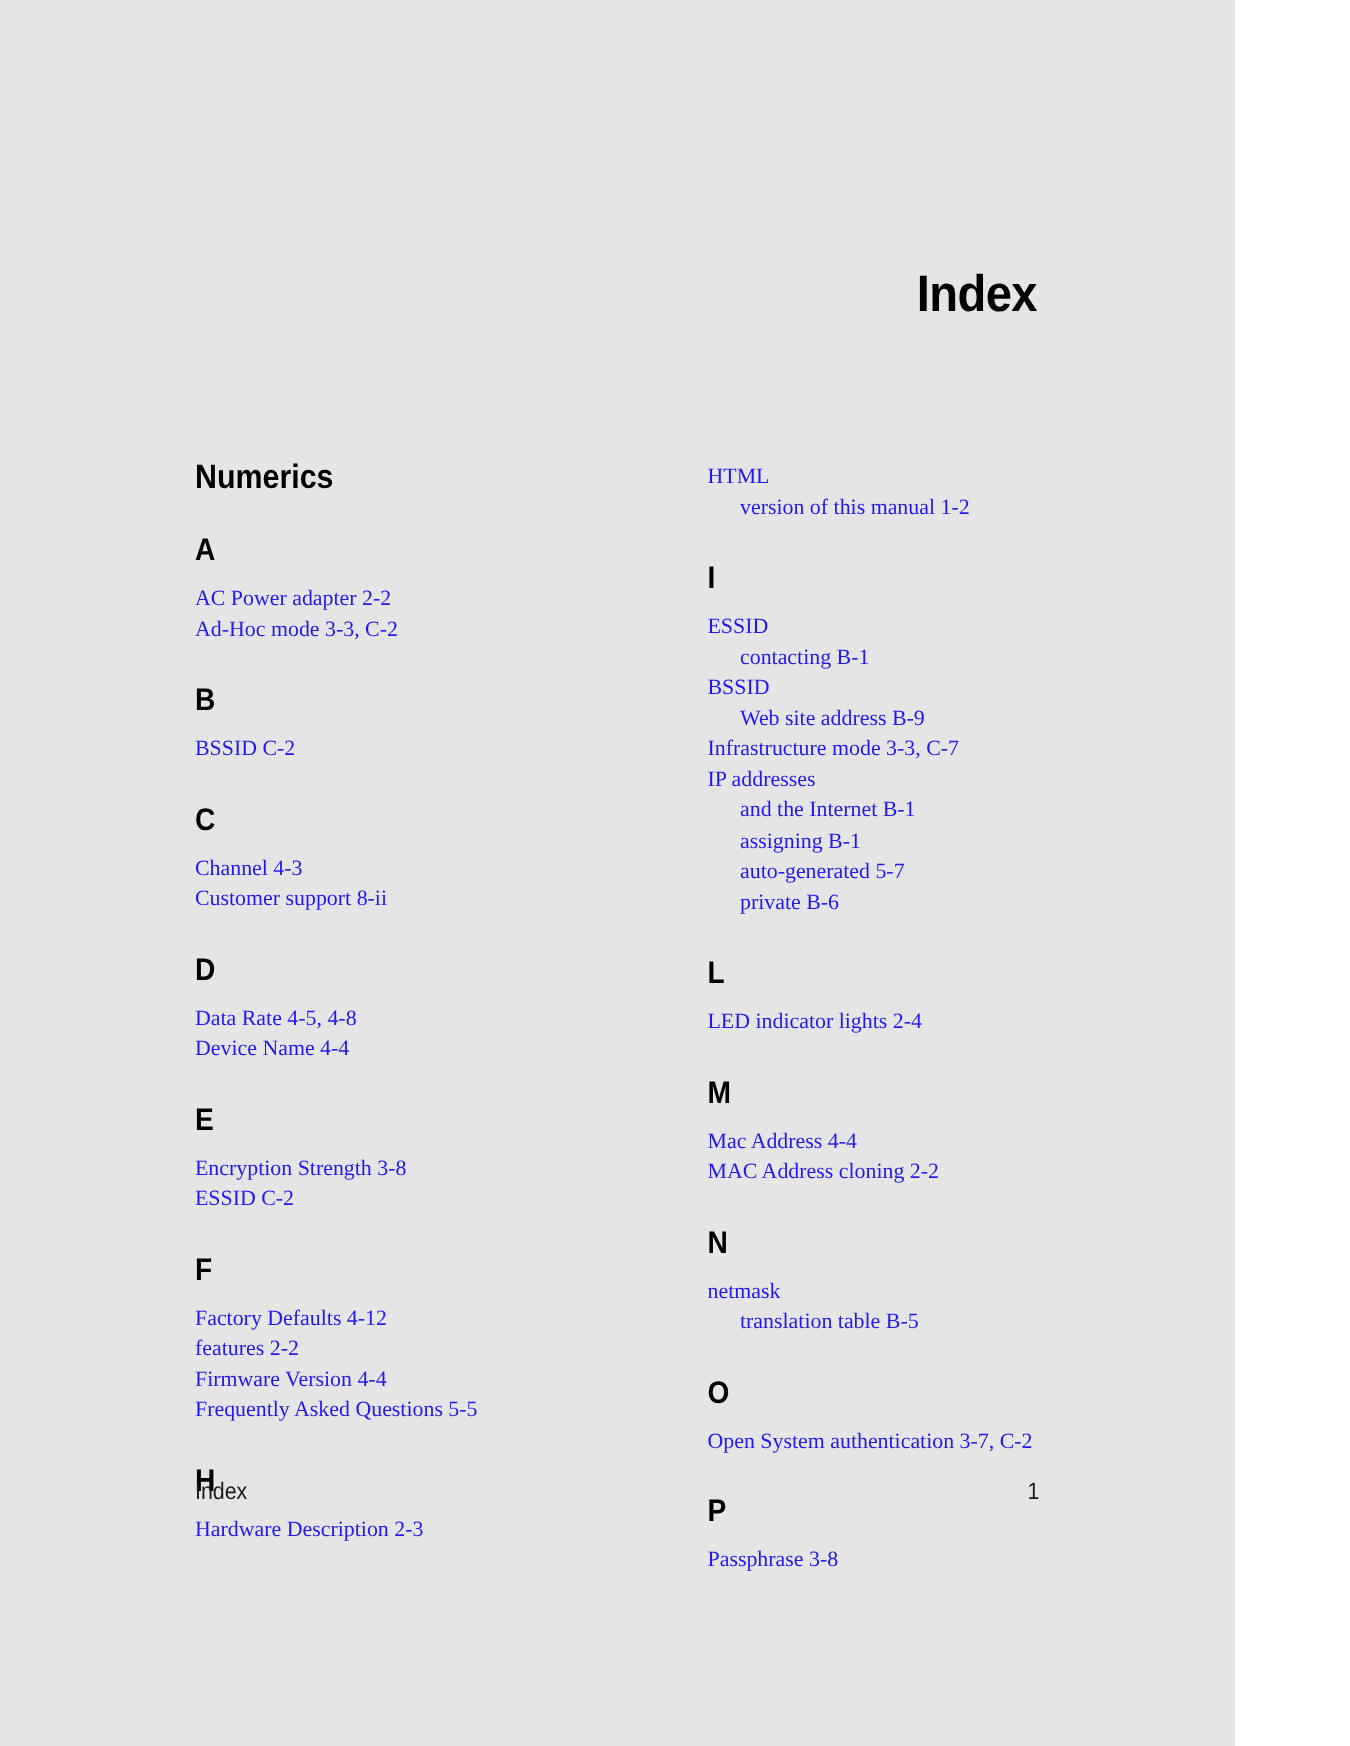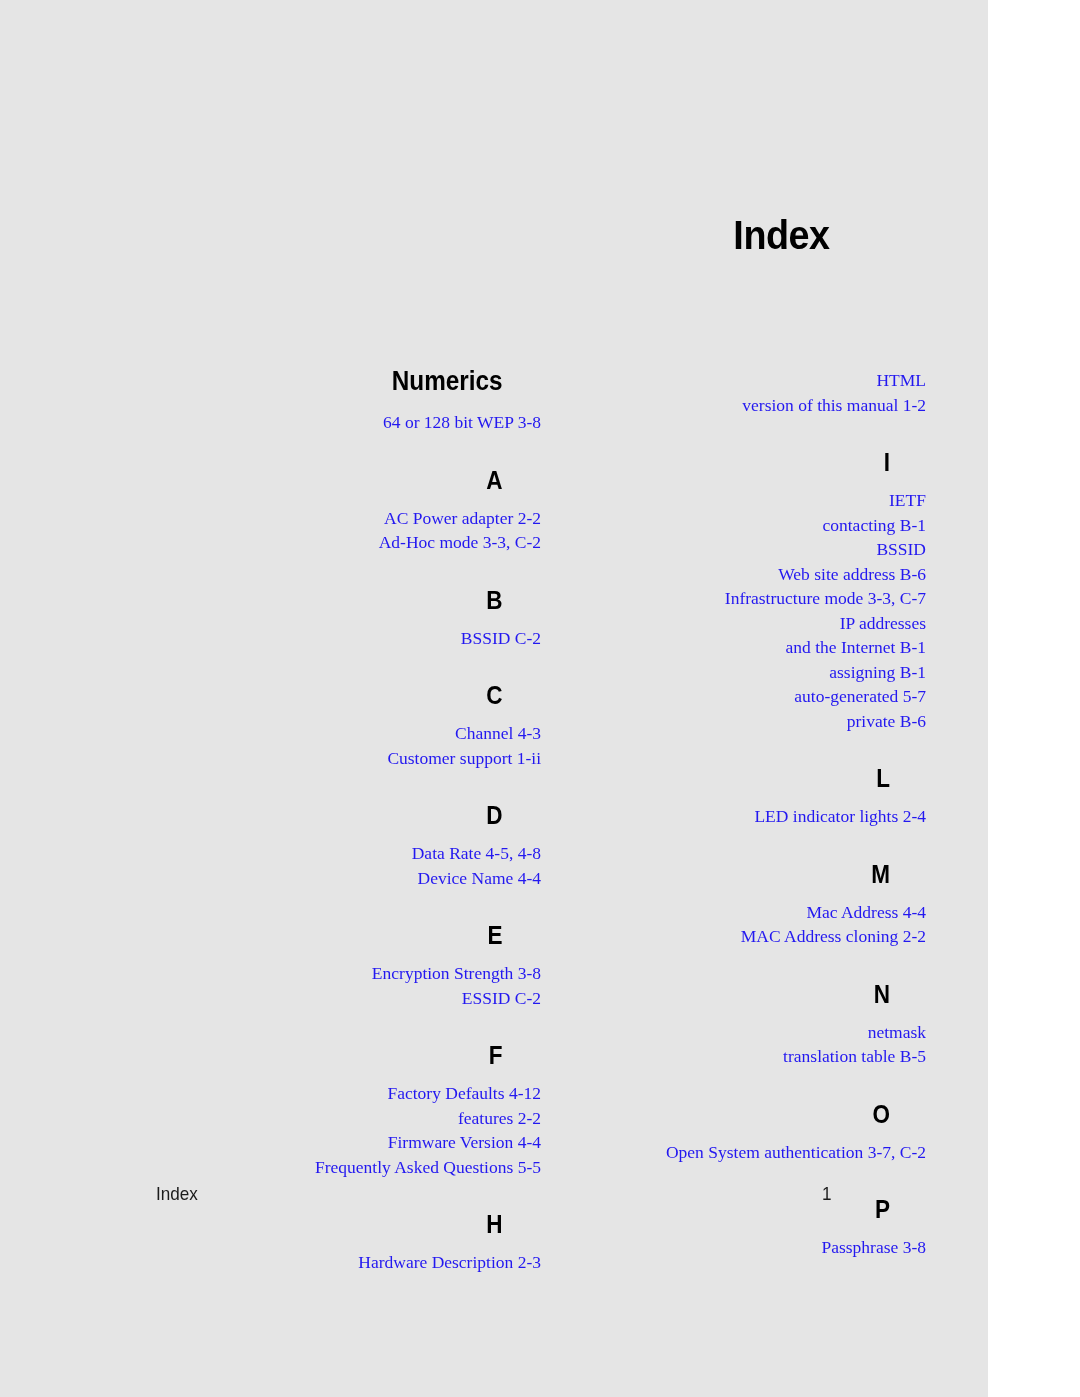--- a/index.html
+++ b/index.html
@@ -37,21 +37,20 @@
     position: absolute;
     left: 156px;
     top: 368px;
     width: 770px;
     display: flex;
     gap: 0;
   }
   .col {
     width: 385px;
     box-sizing: border-box;
-    text-align: right;
   }
   .col.right {
     padding-left: 25px;
   }
 
   
   .sec-head {
     font-family: "Liberation Sans", "DejaVu Sans", sans-serif;
     font-weight: bold;
     color: #000000;
@@ -107,35 +106,34 @@
 <body>
 
 <div class="page">
 
   <div class="chapter-title">Index</div>
 
   <div class="columns">
     <div class="col left">
         <div>
           <div class="sec-head word first">Numerics</div>
-          <div class="entry">64 or 128 bit WEP  3-8</div>
         </div>
         <div>
           <div class="sec-head letter">A</div>
           <div class="entry">AC Power adapter  2-2</div>
           <div class="entry">Ad-Hoc mode  3-3, C-2</div>
         </div>
         <div>
           <div class="sec-head letter">B</div>
           <div class="entry">BSSID  C-2</div>
         </div>
         <div>
           <div class="sec-head letter">C</div>
           <div class="entry">Channel  4-3</div>
-          <div class="entry">Customer support  1-ii</div>
+          <div class="entry">Customer support  8-ii</div>
         </div>
         <div>
           <div class="sec-head letter">D</div>
           <div class="entry">Data Rate  4-5, 4-8</div>
           <div class="entry">Device Name  4-4</div>
         </div>
         <div>
           <div class="sec-head letter">E</div>
           <div class="entry">Encryption Strength  3-8</div>
           <div class="entry">ESSID  C-2</div>
@@ -152,24 +150,24 @@
           <div class="entry">Hardware Description  2-3</div>
         </div>
       </div>
     <div class="col right">
         <div>
           <div class="entry">HTML</div>
           <div class="entry sub">version of this manual  1-2</div>
         </div>
         <div>
           <div class="sec-head letter">I</div>
-          <div class="entry">IETF</div>
+          <div class="entry">ESSID</div>
           <div class="entry sub">contacting  B-1</div>
           <div class="entry">BSSID</div>
-          <div class="entry sub">Web site address  B-6</div>
+          <div class="entry sub">Web site address  B-9</div>
           <div class="entry">Infrastructure mode  3-3, C-7</div>
           <div class="entry">IP addresses</div>
           <div class="entry sub">and the Internet  B-1</div>
           <div class="entry sub">assigning  B-1</div>
           <div class="entry sub">auto-generated  5-7</div>
           <div class="entry sub">private  B-6</div>
         </div>
         <div>
           <div class="sec-head letter">L</div>
           <div class="entry">LED indicator lights  2-4</div>

